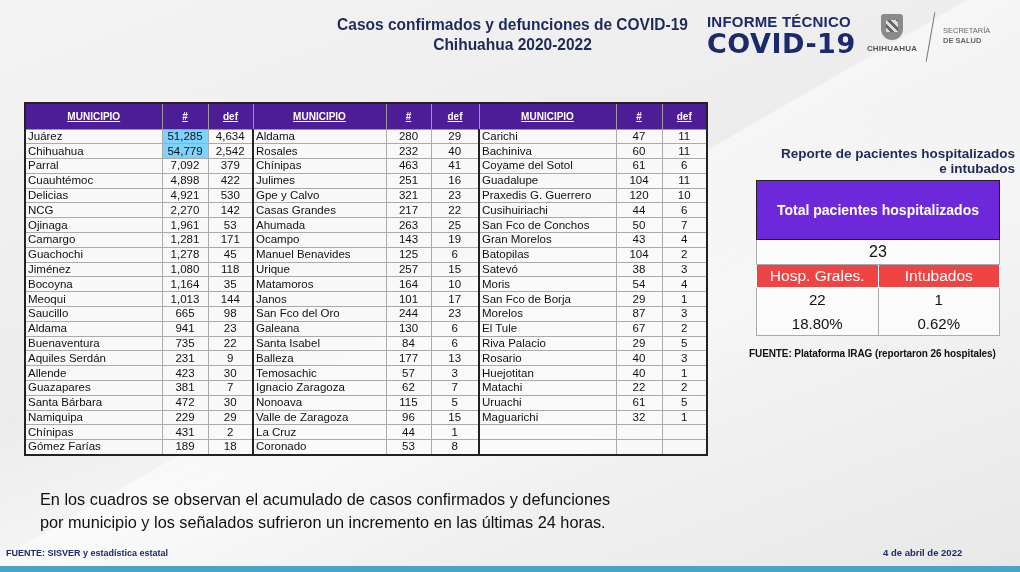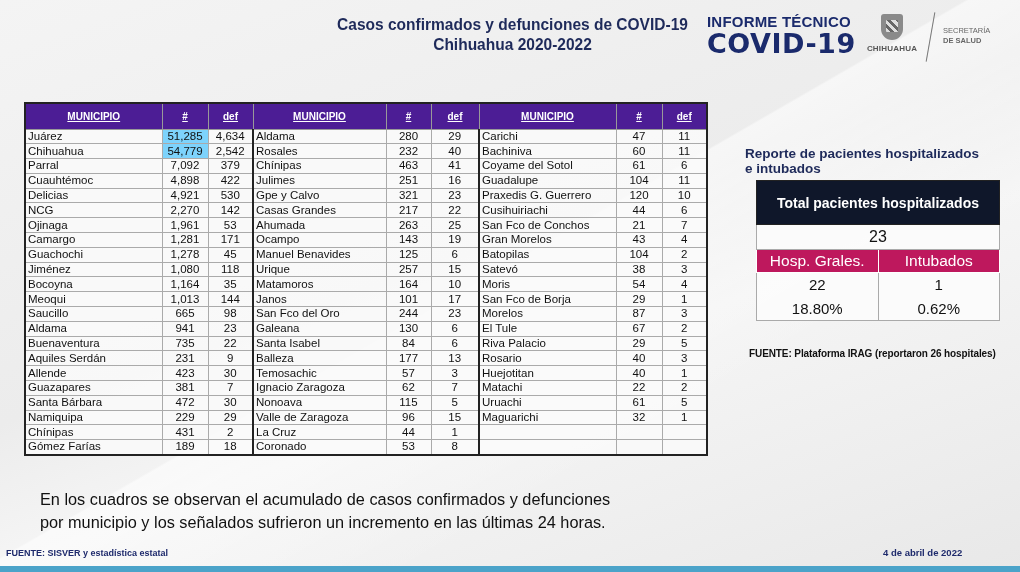--- a/index.html
+++ b/index.html
@@ -58,31 +58,31 @@
   table.mun td {
     height: 14.8px; border: 1px solid #aaa; background: rgba(250,250,250,0.85); padding: 0 2px;
     white-space: nowrap; overflow: hidden; line-height: 13px;
   }
   table.mun td.num { text-align: center; }
   table.mun td.hl { background: #7dd3fc; }
   table.mun td.grp-start { border-left: 2px solid #222; }
   table.mun { border: 2px solid #222; }
 
   .hosp-title {
-    position: absolute; left: 745px; top: 146px; width: 270px; text-align: left;
+    position: absolute; left: 745px; top: 146px; width: 270px; text-align: right;
     color: #1e2a5a; font-weight: bold; font-size: 13.5px; line-height: 15px;
   }
   table.hosp {
     position: absolute; left: 756px; top: 180px; width: 244px; border-collapse: collapse; table-layout: fixed;
     font-size: 15px;
   }
   table.hosp td { text-align: center; border: 1px solid #aaa; background: rgba(252,252,252,0.9); }
-  table.hosp .head { background: #0f172a; color: #fff; font-weight: bold; font-size: 14px; height: 44px; border: 1px solid #222; }
+  table.hosp .head { background: #6d28d9; color: #fff; font-weight: bold; font-size: 14px; height: 59px; border: 1px solid #222; }
   table.hosp .tot { height: 25px; font-size: 16px; }
-  table.hosp .sub { background: #be185d; color: #fff; height: 23px; font-size: 15.5px; border-color: #fff; }
+  table.hosp .sub { background: #ef4444; color: #fff; height: 23px; font-size: 15.5px; border-color: #fff; }
   table.hosp .val { height: 24px; border-bottom: none; border-top: none; }
   table.hosp .pct { height: 24px; border-top: none; margin-top: 24px; }
   .fuente-irag {
     position: absolute; left: 749px; top: 348px; font-size: 10px; font-weight: bold; color: #111;
     letter-spacing: -0.1px;
   }
   .note {
     position: absolute; left: 40px; top: 488px; font-size: 16.3px; line-height: 23px; color: #111;
   }
   .fuente-sisver {
@@ -213,21 +213,21 @@
         <td class="num">6</td>
       </tr>
       <tr>
         <td>Ojinaga</td>
         <td class="num">1,961</td>
         <td class="num">53</td>
         <td class="grp-start">Ahumada</td>
         <td class="num">263</td>
         <td class="num">25</td>
         <td class="grp-start">San Fco de Conchos</td>
-        <td class="num">21</td>
+        <td class="num">50</td>
         <td class="num">7</td>
       </tr>
       <tr>
         <td>Camargo</td>
         <td class="num">1,281</td>
         <td class="num">171</td>
         <td class="grp-start">Ocampo</td>
         <td class="num">143</td>
         <td class="num">19</td>
         <td class="grp-start">Gran Morelos</td>

